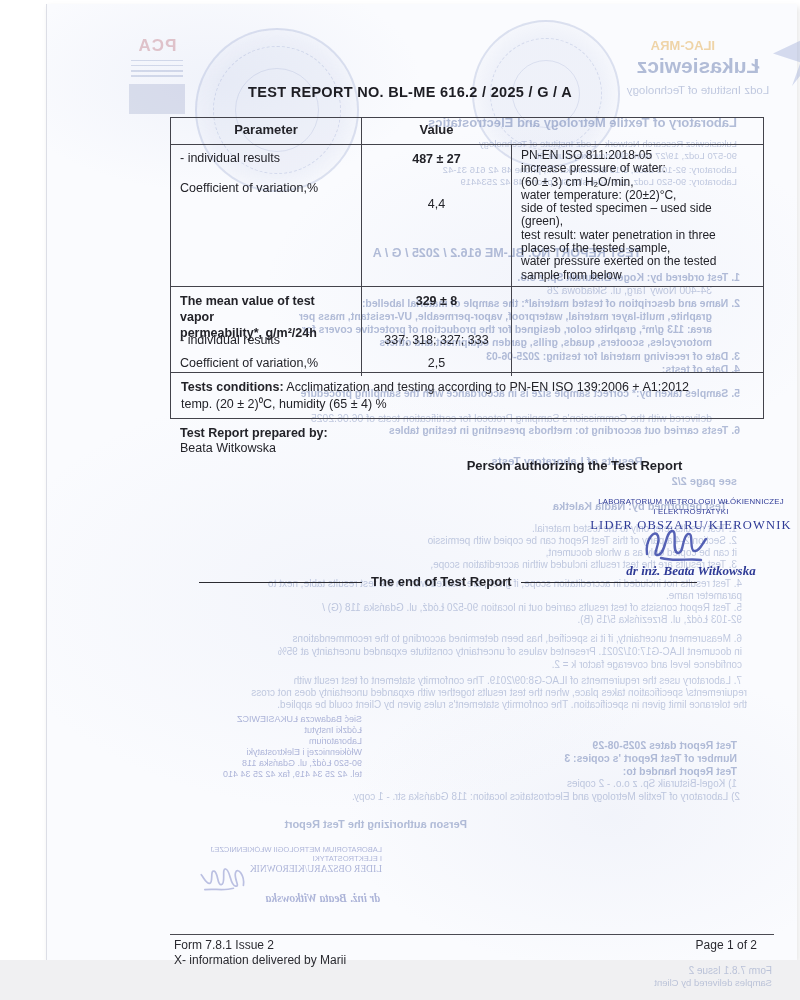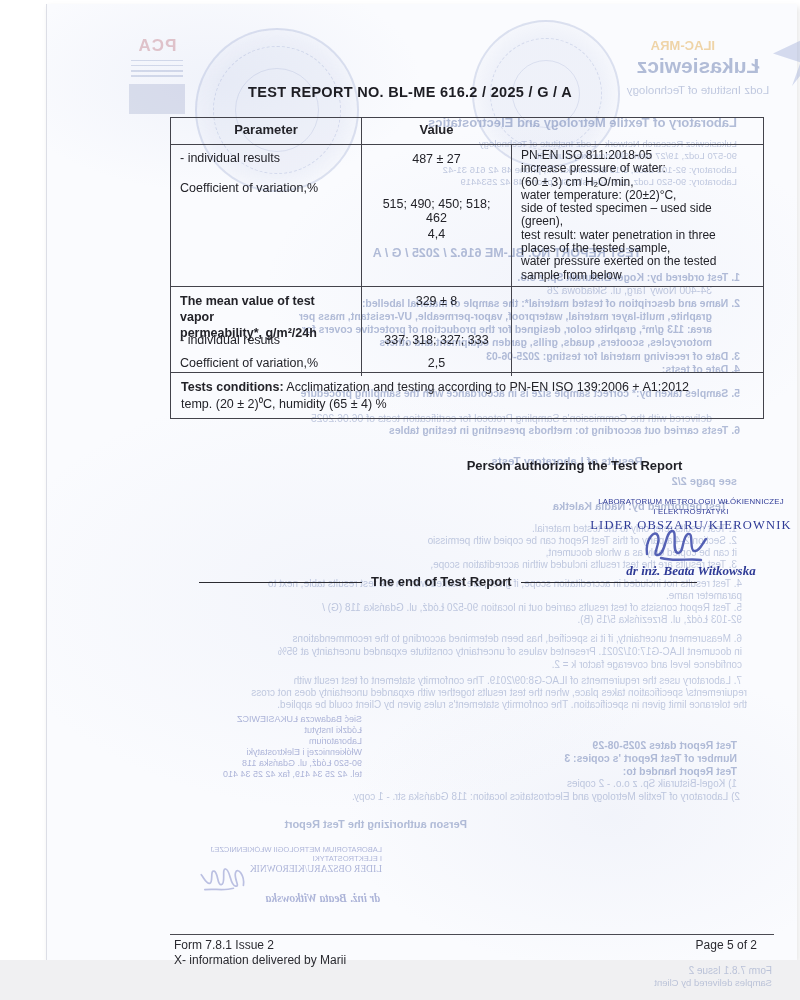--- a/index.html
+++ b/index.html
@@ -56,21 +56,21 @@
   .thead .cell{text-align:center;font-weight:bold;font-size:13px;padding:4px 6px;}
   .thead{height:26px;}
   .r1{height:141px;}
   .r2{height:85px;}
   .pre{white-space:pre-line;}
   .pblock1{height:46px;font-weight:bold;white-space:pre-line;line-height:16px;}
   .pblock2{height:30px;}
   .r2 .pblock1{height:40px;}
   .r2 .pblock2{height:23px;}
   .vcell{text-align:center;}
-  .vmean{font-weight:normal;}
+  .vmean{font-weight:bold;}
   .remarks1{font-size:12px;line-height:13.3px;padding-top:4px;}
   .rstd{font-weight:bold;}
   .condrow{border-top:1.4px solid #43434b;min-height:44px;}
   .condcell{padding:6px 10px;font-size:12.5px;line-height:16.5px;color:#232329;}
   .bold{font-weight:bold;}
   .prepared{left:133px;top:422px;font-size:12.5px;line-height:15px;color:#232329;}
   .auth-head{left:400px;top:454px;width:255px;text-align:center;font-size:13px;font-weight:bold;color:#1f1f25;}
   .stamp{left:540px;top:493px;width:208px;text-align:center;color:#2e3a96;}
   .stamp .s-sm{font-size:7.8px;line-height:9.5px;letter-spacing:.2px;}
   .stamp .s-lg{font-family:"Liberation Serif",serif;font-size:12.5px;letter-spacing:1.2px;margin-top:2px;}
@@ -177,21 +177,20 @@
         <div class="cell">Value</div>
       </div>
 
       <div class="trow r1">
         <div class="cell">
           <div class="pblock2">- individual results</div>
           <div>Coefficient of variation,%</div>
         </div>
         <div class="cell vcell">
           <div class="pblock1 vmean">487 ± 27</div>
-          <div class="pblock2">515; 490; 450; 518; 462</div>
           <div>4,4</div>
         </div>
         <div class="cell remarks1 pre">PN-EN ISO 811:2018-05
 increase pressure of water:
 (60 ± 3) cm H₂O/min,
 water temperature: (20±2)°C,
 side of tested specimen – used side
 (green),
 test result: water penetration in three
 places of the tested sample,
@@ -214,20 +213,24 @@
         <div class="cell">
         </div>
       </div>
 
       <div class="condrow">
         <div class="condcell"><span class="bold">Tests conditions:</span><span class="pre"> Acclimatization and testing according to PN-EN ISO 139:2006 + A1:2012
 temp. (20 ± 2)⁰C, humidity (65 ± 4) %</span></div>
       </div>
     </div>
 
+    <div class="abs prepared">
+      <div class="bold">Test Report prepared by:</div>
+      <div>Beata Witkowska</div>
+    </div>
 
     <div class="abs auth-head">Person authorizing the Test Report</div>
 
     <div class="abs stamp">
       <div class="s-sm">LABORATORIUM METROLOGII WŁÓKIENNICZEJ</div>
       <div class="s-sm">I ELEKTROSTATYKI</div>
       <div class="s-lg">LIDER OBSZARU/KIEROWNIK</div>
       <div class="s-name">dr inż. Beata Witkowska</div>
     </div>
 
@@ -237,18 +240,18 @@
 
     <div class="abs endline">
       <div class="eline el1"></div>
       <div class="endtext">The end of Test Report</div>
       <div class="eline el2"></div>
     </div>
 
     <div class="abs f-line"></div>
     <div class="abs f-left1">Form 7.8.1  Issue 2</div>
     <div class="abs f-left2">X- information delivered by Marii</div>
-    <div class="abs f-right">Page 5 of  2</div>
+    <div class="abs f-right">Page 1 of  2</div>
 
   </div>
 </div>
 
 <div class="bottom-strip"></div>
 
 </body></html>

